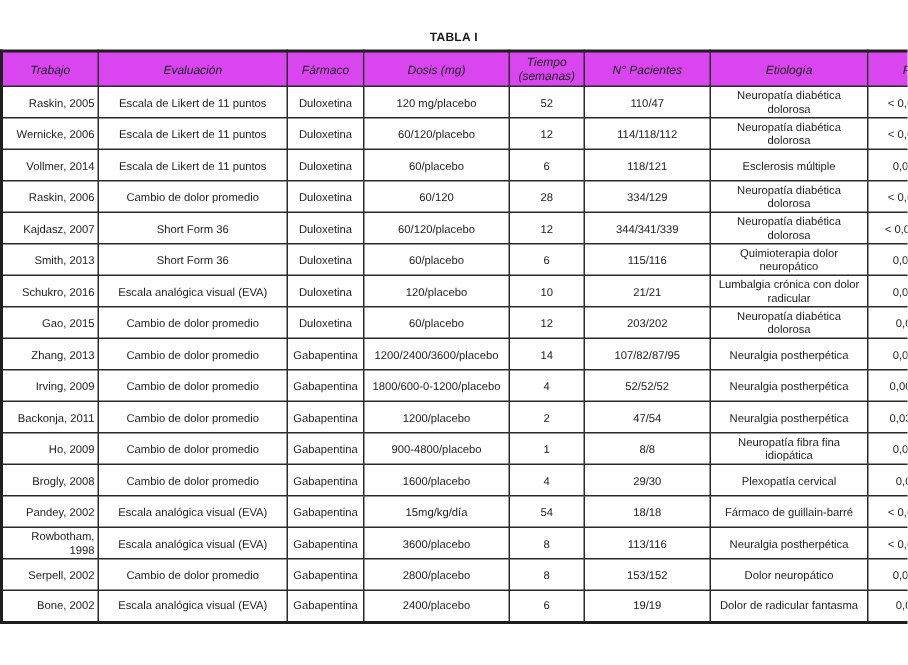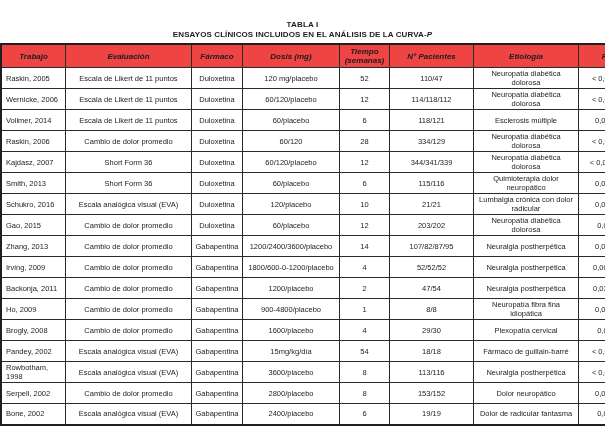--- a/index.html
+++ b/index.html
@@ -25,45 +25,44 @@
     border:1px solid #2a2a2a;
     text-align:center;
     vertical-align:middle;
     padding:1px 2px;
     font-size:7.5px;
     line-height:9px;
     overflow-wrap:anywhere;
     word-break:break-word;
   }
   thead th{
-    background:#ef4444;
+    background:#d946ef;
     font-style:italic;
-    font-weight:700;
+    font-weight:400;
     font-size:8px;
     height:20px;
   }
   tbody tr{height:21px;}
-  tbody td:first-child{text-align:left;padding-left:4px;}
+  tbody td:first-child{text-align:right;padding-left:4px;}
   
   th:nth-child(1){width:59px}
   th:nth-child(2){width:121px}
   th:nth-child(3){width:46px}
   th:nth-child(4){width:92px}
   th:nth-child(5){width:45px}
   th:nth-child(6){width:79px}
   th:nth-child(7){width:100px}
   th:nth-child(8){width:47px}
 </style>
 </head>
 <body>
 
 <div class="page">
   <div class="title-block">
     <div class="title">TABLA I</div>
-    <div class="subtitle"><span>ENSAYOS CLÍNICOS INCLUIDOS EN EL ANÁLISIS DE LA CURVA-</span><span class="em">P</span></div>
   </div>
 
   <table>
     <thead>
       <tr>
           <th>Trabajo</th>
           <th>Evaluación</th>
           <th>Fármaco</th>
           <th>Dosis (mg)</th>
           <th>Tiempo (semanas)</th>

